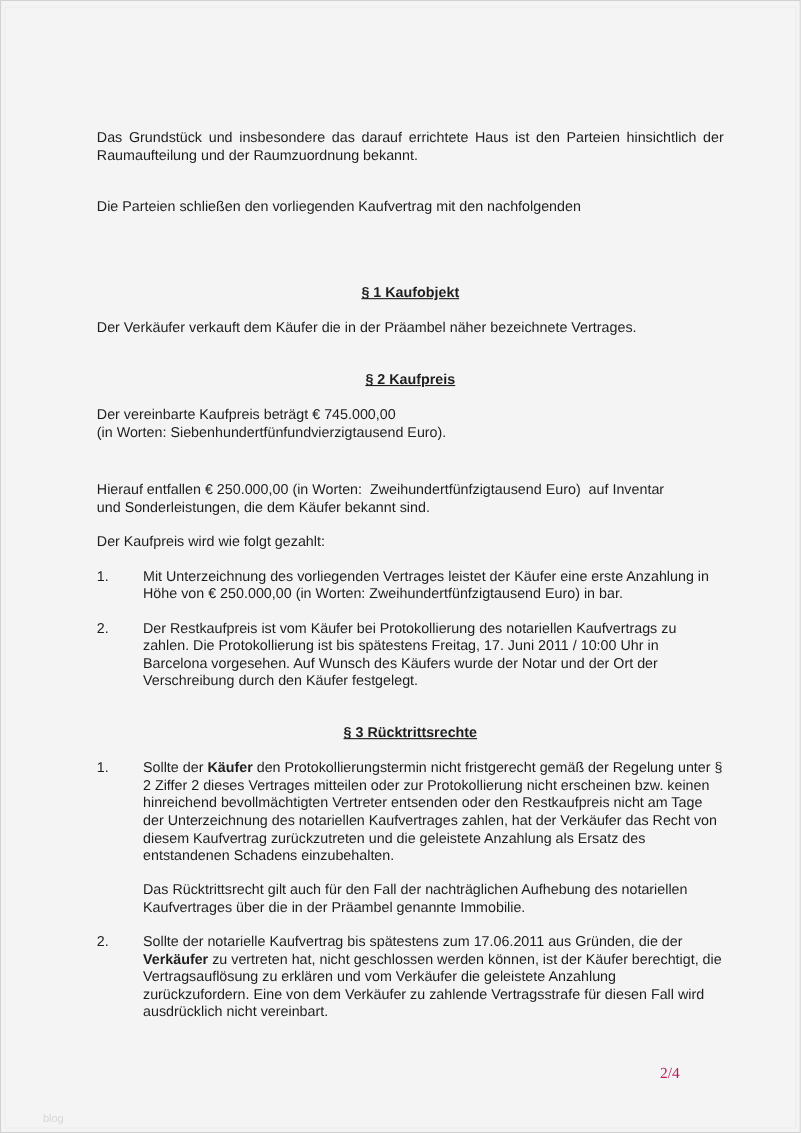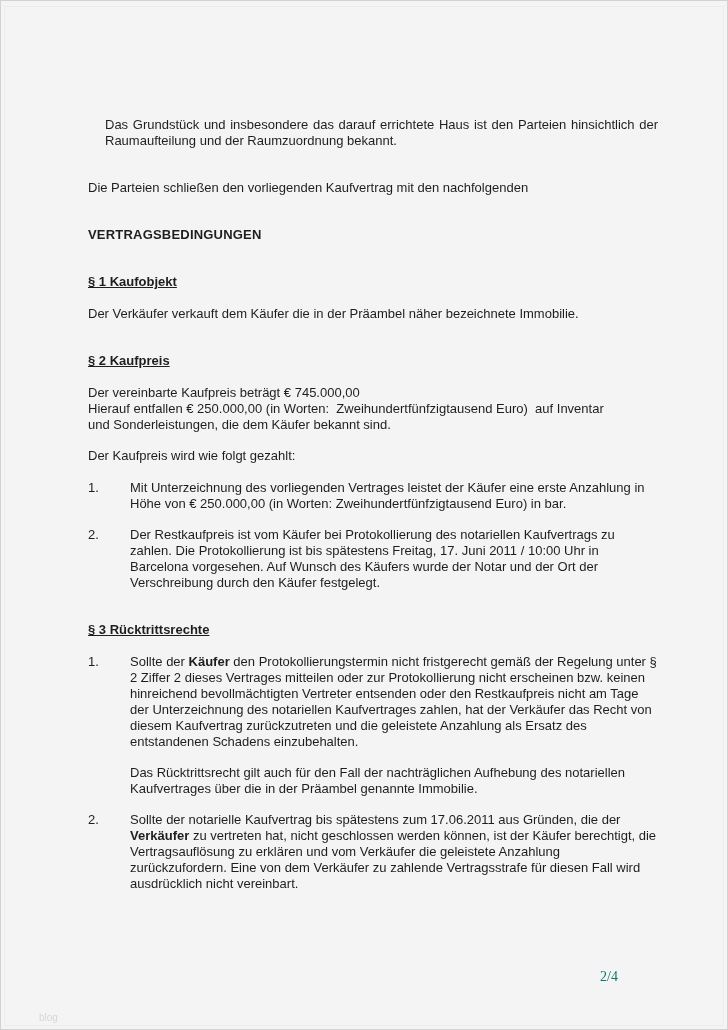--- a/index.html
+++ b/index.html
@@ -20,57 +20,57 @@
   }
   .content {
     position: absolute; left: 88px; top: 117px; width: 570px;
     font-size: 13px; line-height: 16px;
   }
   p { margin: 0; }
   .gap-l { height: 31px; }
   .gap-m { height: 16px; }
   .gap-s { height: 15px; }
   .heading-caps { font-weight: bold; letter-spacing: 0.2px; }
-  .heading-u { font-weight: bold; text-decoration: underline; }
+  .heading-u { font-weight: bold; text-decoration: underline; text-align: center; }
   .numbered { display: flex; }
   .num { width: 42px; flex: none; }
   .item-body { flex: 1; }
   .emph { font-weight: bold; }
   .page-number {
     position: absolute; left: 600px; top: 969px;
-    font-family: "Liberation Serif", serif; font-size: 14px; color: #0f766e;
+    font-family: "Liberation Serif", serif; font-size: 14px; color: #be185d;
   }
   .watermark {
     position: absolute; left: 39px; top: 980px;
     font-size: 10px; color: #d6d6d6; margin-top: 32px;
   }
 </style>
 </head>
 <body>
 
 <div class="page-frame"></div>
 <div class="inner-frame"></div>
 
 <div class="content">
-  <p style="text-align: justify; margin-left: 17px;">Das Grundstück und insbesondere das darauf errichtete Haus ist den Parteien hinsichtlich der Raumaufteilung und der Raumzuordnung bekannt.</p>
+  <p style="text-align: justify;">Das Grundstück und insbesondere das darauf errichtete Haus ist den Parteien hinsichtlich der Raumaufteilung und der Raumzuordnung bekannt.</p>
   <div class="gap-l"></div>
   <p>Die Parteien schließen den vorliegenden Kaufvertrag mit den nachfolgenden</p>
   <div class="gap-l"></div>
-  <p class="heading-caps">VERTRAGSBEDINGUNGEN</p>
   <div class="gap-l"></div>
 
   <p class="heading-u">§ 1 Kaufobjekt</p>
   <div class="gap-m"></div>
-  <p>Der Verkäufer verkauft dem Käufer die in der Präambel näher bezeichnete Immobilie.</p>
+  <p>Der Verkäufer verkauft dem Käufer die in der Präambel näher bezeichnete Vertrages.</p>
   <div class="gap-l"></div>
 
   <p class="heading-u">§ 2 Kaufpreis</p>
   <div class="gap-m"></div>
   <p>Der vereinbarte Kaufpreis beträgt € 745.000,00</p>
-  <p style="white-space: pre;">Hierauf entfallen € 250.000,00 (in Worten:  Zweihundertfünfzigtausend Euro)  auf Inventar</p>
+  <p>(in Worten: Siebenhundertfünfundvierzigtausend Euro).</p>
+  <p style="white-space: pre; margin-top: 36px;">Hierauf entfallen € 250.000,00 (in Worten:  Zweihundertfünfzigtausend Euro)  auf Inventar</p>
   <p>und Sonderleistungen, die dem Käufer bekannt sind.</p>
   <div class="gap-s"></div>
   <p>Der Kaufpreis wird wie folgt gezahlt:</p>
   <div class="gap-m"></div>
 
   <div class="numbered">
     <span class="num">1.</span>
     <span class="item-body">Mit Unterzeichnung des vorliegenden Vertrages leistet der Käufer eine erste Anzahlung in Höhe von € 250.000,00 (in Worten: Zweihundertfünfzigtausend Euro) in bar.</span>
   </div>
   <div class="gap-s"></div>

